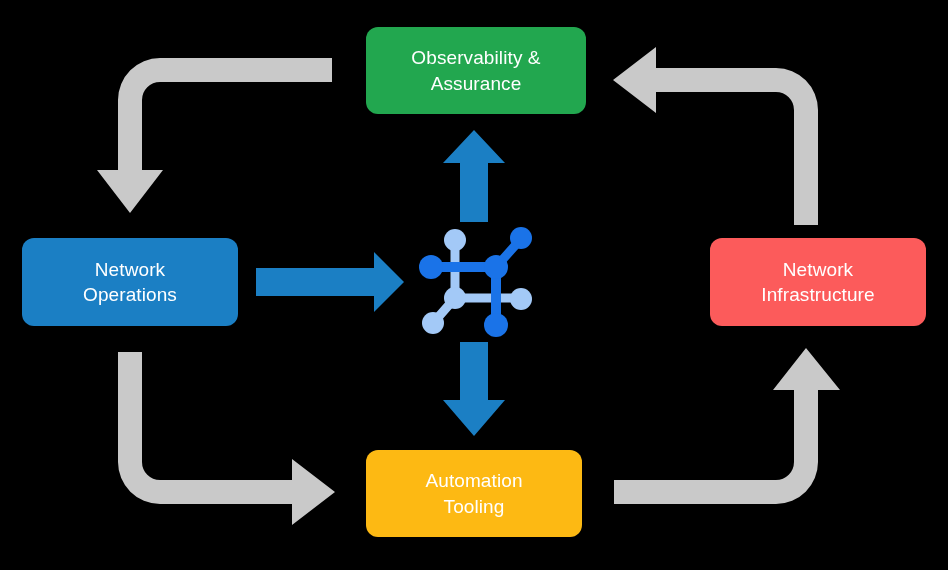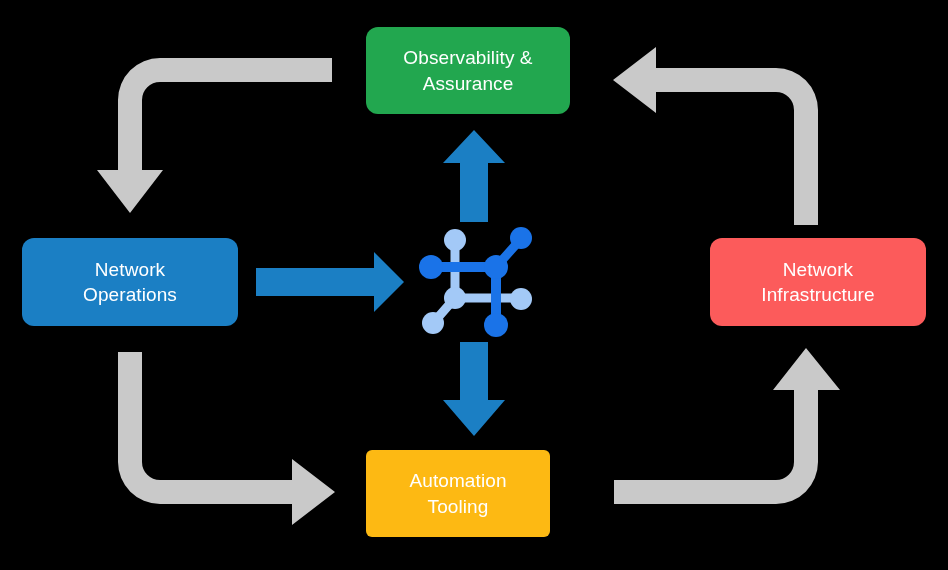--- a/index.html
+++ b/index.html
@@ -33,24 +33,24 @@
     border-radius: 12px;
     color: #ffffff;
     font-size: 19px;
     line-height: 1.32;
     font-weight: 400;
     letter-spacing: 0.1px;
     box-sizing: border-box;
     padding: 4px 10px;
     z-index: 5;
   }
-  #box-observability { left: 366px; top: 27px;  width: 204px; height: 87px; }
+  #box-observability { left: 366px; top: 27px;  width: 220px; height: 87px; }
   #box-operations    { left: 22px;  top: 238px; width: 216px; height: 88px; }
   #box-infrastructure{ left: 710px; top: 238px; width: 216px; height: 88px; }
-  #box-automation    { left: 366px; top: 450px; width: 184px; height: 87px; border-radius: 6px; }
+  #box-automation    { left: 366px; top: 450px; width: 216px; height: 87px; }
 
   .node-label { white-space: pre-line; display: block; }
 </style>
 </head>
 <body>
 
 <div id="canvas">
 
   <svg id="diagram-svg" viewBox="0 0 948 570">
 

